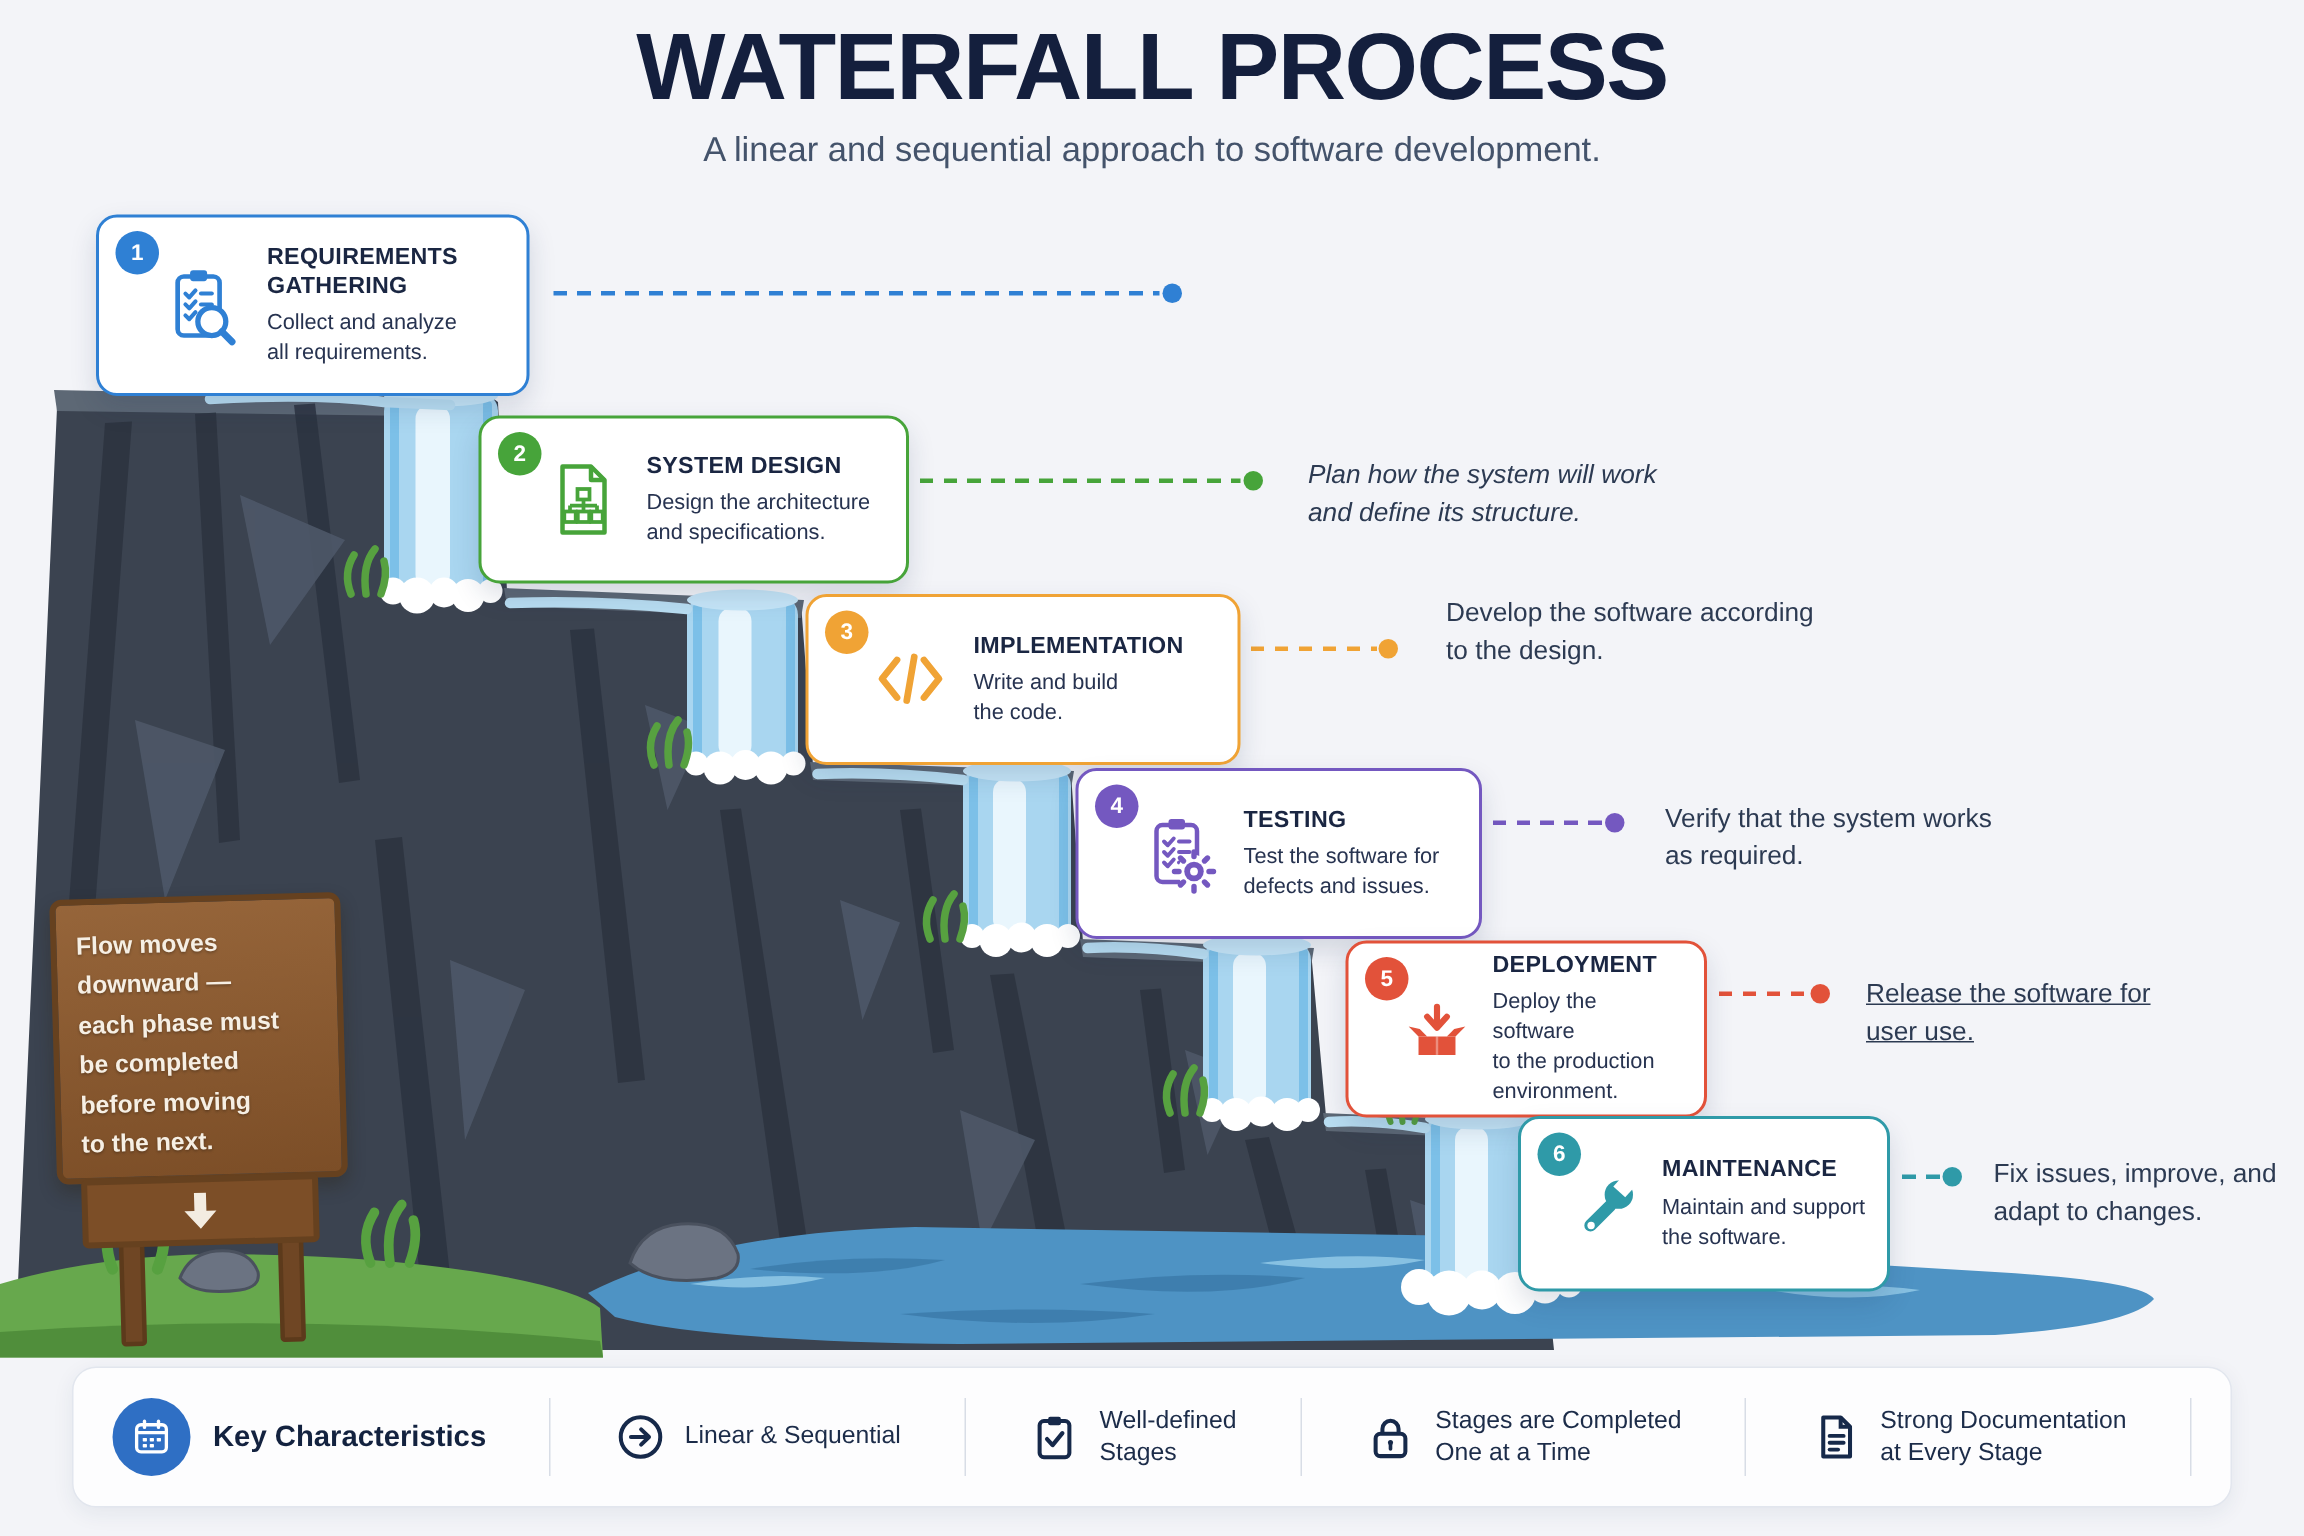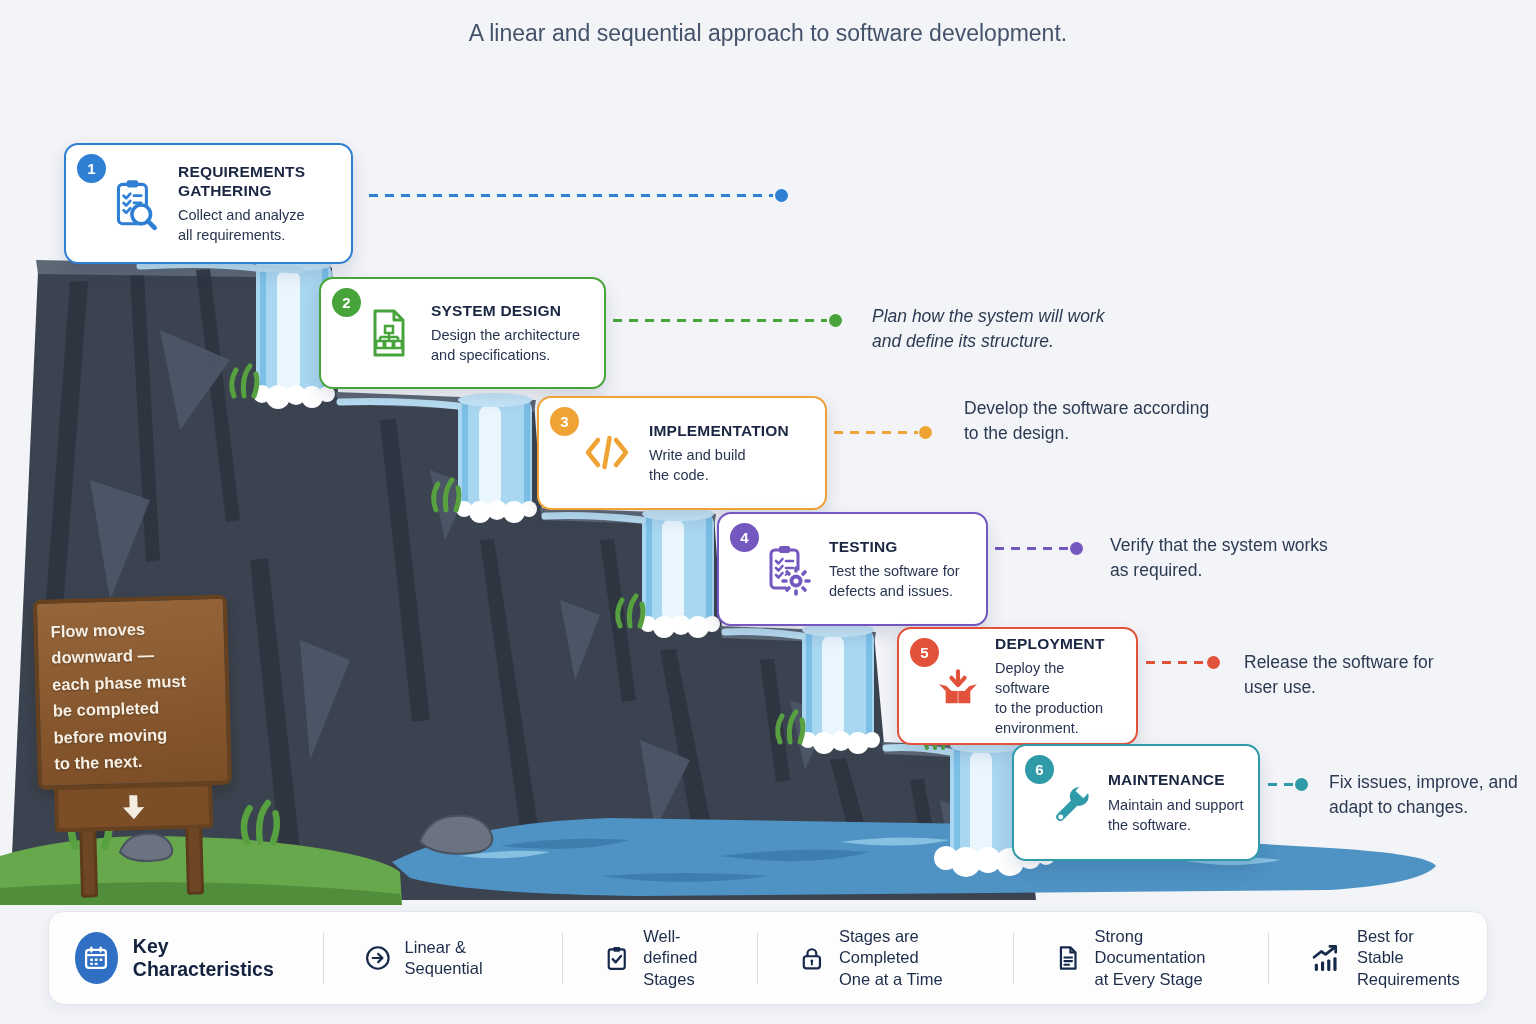--- a/index.html
+++ b/index.html
@@ -41,21 +41,21 @@
   .d1{left:613px;top:319px;width:214px;}  .p1{left:829px;top:314px;}
   .d2{left:834px;top:431px;width:84px;}   .p2{left:919px;top:426px;}
   .d3{left:995px;top:547px;width:74px;}   .p3{left:1070px;top:542px;}
   .d4{left:1146px;top:661px;width:60px;}  .p4{left:1207px;top:656px;}
   .d5{left:1268px;top:783px;width:26px;}  .p5{left:1295px;top:778px;}
   .annotation{position:absolute;z-index:5;font-size:17.5px;color:#2c3a52;line-height:1.42;white-space:pre-line;}
   .a0{left:824px;top:180px;width:330px;}
   .a1{left:872px;top:304px;width:285px;font-style:italic;}
   .a2{left:964px;top:396px;width:285px;}
   .a3{left:1110px;top:533px;width:255px;}
-  .a4{left:1244px;top:650px;width:215px;}
+  .a4{left:1244px;top:650px;width:215px;text-decoration:underline;}
   .a5{left:1329px;top:770px;width:200px;}
 
   
   .sign{position:absolute;left:36px;top:597px;width:210px;z-index:4;transform:rotate(-1.6deg);}
   .sign-board{position:relative;z-index:2;width:194px;background:linear-gradient(175deg,#96653a,#7c4e27);
               border:4px solid #66411f;border-radius:8px;padding:15px 13px 9px;
               box-shadow:0 6px 12px rgba(40,30,10,.3);}
   .sign-text{color:#f6efe4;font-size:16.5px;font-weight:600;line-height:1.6;white-space:pre-line;
              text-shadow:0 1px 2px rgba(0,0,0,.3);}
   .sign-plank{position:relative;z-index:2;width:158px;height:46px;margin:-3px 0 0 16px;background:#7c4e27;
@@ -240,20 +240,21 @@
     <use href="#tuft" transform="translate(446,510)"></use>
     <use href="#tuft" transform="translate(630,626)"></use>
     <use href="#tuft" transform="translate(790,742)"></use>
     <use href="#tuft" transform="translate(935,748) scale(0.8)"></use>
     <use href="#tuft" transform="translate(90,846) scale(1.5)"></use>
     <use href="#tuft" transform="translate(260,842) scale(1.3)"></use>
     <use href="#tuft" transform="translate(1120,852) scale(1.1)"></use>
   </svg>
 
   <div class="header">
+    <div class="title">WATERFALL PROCESS</div>
     <div class="subtitle">A linear and sequential approach to software development.</div>
   </div>
 
   <div class="card s0" style="--accent: #2f80d4;">
     <div class="badge">1</div>
     <svg class="stage-icon" width="58" height="58" viewBox="0 0 56 56">
       <rect x="12" y="9" width="27" height="38" rx="4" fill="none" stroke="currentColor" stroke-width="3"></rect>
       <rect x="20" y="5" width="11" height="7" rx="2" fill="currentColor"></rect>
       <g fill="none" stroke="currentColor" stroke-width="2.6" stroke-linecap="round" stroke-linejoin="round">
         <path d="M17,20 l2.5,2.5 4,-4.5"></path>
@@ -488,29 +489,15 @@
             <line x1="9" y1="14.7" x2="15.6" y2="14.7"></line>
             <line x1="9" y1="17.9" x2="13" y2="17.9"></line>
         </g>
       </svg>
       <div class="f-label">Strong Documentation
 at Every Stage</div>
     </div>
 
     <div class="f-div"></div>
 
-    <div class="f-item">
-      <svg width="36" height="36" viewBox="0 0 24 24">
-        <path d="M3.5,11.5 L8.5,7.5 11.5,9.5 18,4.5" fill="none" stroke="#16294a" stroke-width="1.9" stroke-linecap="round" stroke-linejoin="round"></path>
-        <path d="M14.5,4 H18.5 V8" fill="none" stroke="#16294a" stroke-width="1.9" stroke-linecap="round" stroke-linejoin="round"></path>
-        <g fill="#16294a">
-          <rect x="4" y="16" width="2.2" height="5" rx="0.8"></rect>
-            <rect x="8.3" y="14.5" width="2.2" height="6.5" rx="0.8"></rect>
-          <rect x="12.6" y="13" width="2.2" height="8" rx="0.8"></rect>
-            <rect x="16.9" y="11.5" width="2.2" height="9.5" rx="0.8"></rect>
-        </g>
-      </svg>
-      <div class="f-label">Best for Stable
-Requirements</div>
-    </div>
   </div>
 
 </div>
 
 </body></html>

